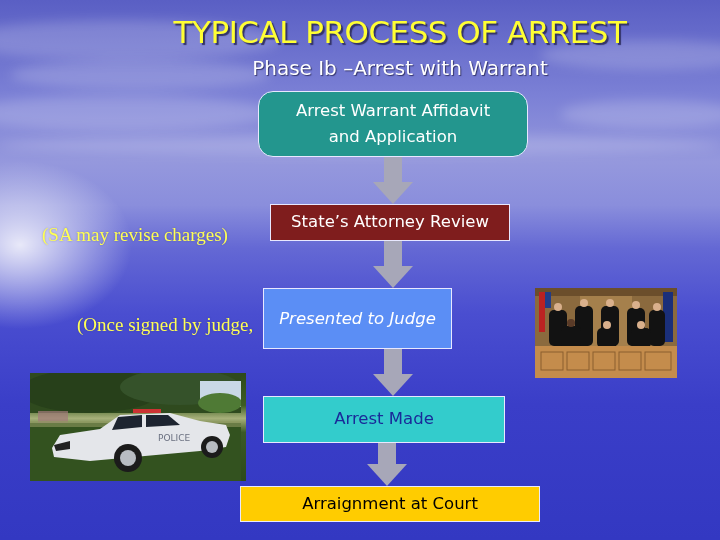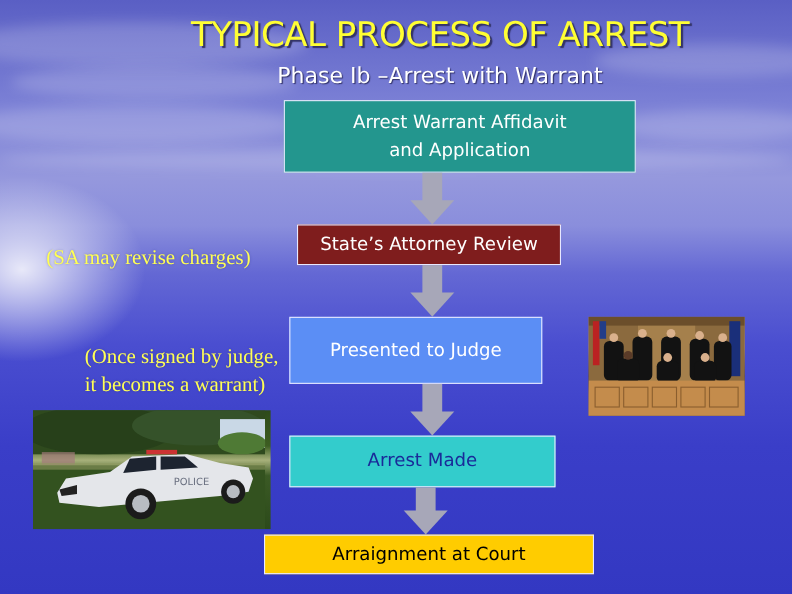--- a/index.html
+++ b/index.html
@@ -22,23 +22,23 @@
     position: absolute; left: 0; width: 800px; top: 56px; text-align: center;
     font-size: 20px; color: #ffffff;
     text-shadow: 1px 1px 1px #33336a;
   }
   .box {
     position: absolute; box-sizing: border-box; border: 1.5px solid #e8e8ff;
     display: flex; align-items: center; justify-content: center; text-align: center;
     font-size: 16.5px; line-height: 1.6;
   }
   .box span { display: block; }
-  #box1 { left: 258px; top: 91px; width: 320px; height: 66px; background: #23968e; color: #ffffff; }
+  #box1 { left: 258px; top: 91px; width: 270px; height: 66px; background: #23968e; color: #ffffff; border-radius: 15px; }
   #box2 { left: 270px; top: 204px; width: 240px; height: 37px; background: #7f1d1d; color: #ffffff; }
-  #box3 { left: 263px; top: 288px; width: 230px; height: 61px; background: #5b8ef5; color: #ffffff; line-height: 1.65; }
+  #box3 { left: 263px; top: 288px; width: 189px; height: 61px; background: #5b8ef5; color: #ffffff; line-height: 1.65; font-style: italic; }
   #box4 { left: 263px; top: 396px; width: 242px; height: 47px; background: #33cccc; color: #1a2a99; }
   #box5 { left: 240px; top: 486px; width: 300px; height: 36px; background: #ffcc00; color: #000000; }
 
   .arrow { position: absolute; width: 40px; }
   .arrow .shaft { position: absolute; left: 11px; width: 18px; top: 0; background: #a7a7b8; }
   .arrow .head { position: absolute; left: 0; width: 0; height: 0;
     border-left: 20px solid transparent; border-right: 20px solid transparent; border-top: 22px solid #a7a7b8; }
 
   .note {
     position: absolute; color: #ffff55; font-size: 19px; line-height: 1.3;
@@ -110,21 +110,20 @@
 
 <div class="box" id="box5">
   <span>Arraignment at Court</span>
 </div>
 
 <div class="note" id="note1">
   <span>(SA may revise charges)</span>
 </div>
 <div class="note" id="note2">
   <div>(Once signed by judge,</div>
-  <div>it becomes a warrant)</div>
 </div>
 
 <div class="photo" id="police-photo">
   <svg width="211" height="108" viewBox="0 0 211 108">
     <rect x="0" y="0" width="211" height="40" fill="#2f4a1e"></rect>
     <ellipse cx="60" cy="18" rx="70" ry="22" fill="#27401a"></ellipse>
     <ellipse cx="150" cy="14" rx="60" ry="18" fill="#35522a"></ellipse>
     <rect x="170" y="8" width="41" height="26" fill="#c9d8e6"></rect>
     <ellipse cx="190" cy="30" rx="22" ry="10" fill="#4f7a35"></ellipse>
     <rect x="8" y="38" width="30" height="12" fill="#a37a7a" opacity="0.7"></rect>

